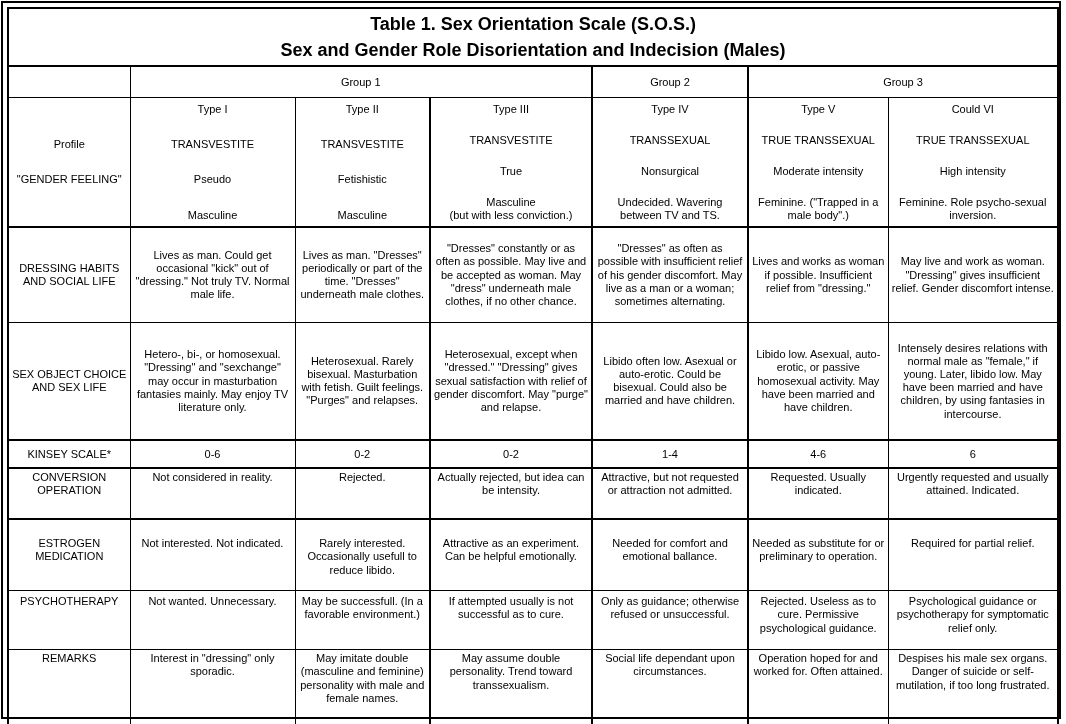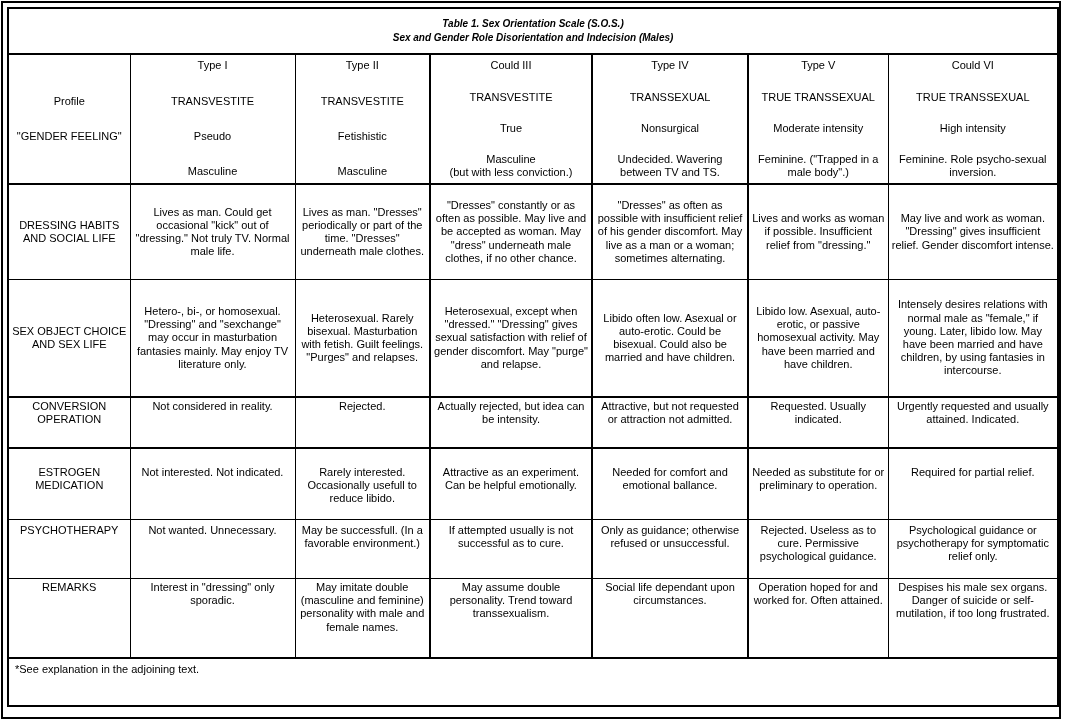--- a/index.html
+++ b/index.html
@@ -14,21 +14,21 @@
   table.sos {
     border-collapse:collapse; table-layout:fixed; width:1050px;
     margin:4px 0 0 4px; border:2px solid #000;
   }
   td {
     border:1px solid #000; font-size:11px; line-height:1.2;
     text-align:center; vertical-align:middle; padding:2px 3px;
     overflow:hidden; word-wrap:break-word;
   }
   .title-cell {
-    font-weight:bold; font-style:italic; font-size:10px; line-height:1.45;
+    font-weight:bold; font-size:18px; line-height:1.45;
     height:40px;
   }
   .bb2 td { border-bottom-width:2px; }
   td.bl2 { border-left-width:2px; }
   .r-group td  { height:26px; }
   .r-profile td{ height:120px; padding:4px 3px; }
   .r-dressing td { height:90px; }
   .r-sex td    { height:112px; }
   .r-kinsey td { height:22px; }
   .r-conv td   { height:45px; vertical-align:top; }
@@ -64,20 +64,26 @@
   </colgroup>
 
   <tbody>
         <tr class="bb2">
     <td class="title-cell" colspan="7">
       <div>Table 1. Sex Orientation Scale (S.O.S.)</div>
       <div>Sex and Gender Role Disorientation and Indecision (Males)</div>
     </td>
   </tr>
 
+  <tr class="r-group">
+    <td></td>
+    <td colspan="3">Group 1</td>
+    <td class="bl2">Group 2</td>
+    <td class="bl2" colspan="2">Group 3</td>
+  </tr>
 
   <tr class="r-profile bb2">
     <td>
       <div class="pcol">
         <div class="pslot"></div>
         <div class="pslot">Profile</div>
         <div class="pslot">"GENDER FEELING"</div>
         <div class="pslot"></div>
       </div>
     </td>
@@ -92,21 +98,21 @@
     <td>
       <div class="pcol">
         <div class="pslot">Type II</div>
         <div class="pslot">TRANSVESTITE</div>
         <div class="pslot">Fetishistic</div>
         <div class="pslot">Masculine</div>
       </div>
     </td>
     <td class="bl2">
       <div class="pcol">
-        <div class="pslot">Could III</div>
+        <div class="pslot">Type III</div>
         <div class="pslot">TRANSVESTITE</div>
         <div class="pslot">True</div>
         <div class="pslot">Masculine
 (but with less conviction.)</div>
       </div>
     </td>
     <td class="bl2">
       <div class="pcol">
         <div class="pslot">Type IV</div>
         <div class="pslot">TRANSSEXUAL</div>
@@ -145,20 +151,29 @@
   <tr class="r-sex bb2">
     <td>SEX OBJECT CHOICE AND SEX LIFE</td>
     <td>Hetero-, bi-, or homosexual. "Dressing" and "sexchange" may occur in masturbation fantasies mainly. May enjoy TV literature only.</td>
     <td>Heterosexual. Rarely bisexual. Masturbation with fetish. Guilt feelings. "Purges" and relapses.</td>
     <td class="bl2">Heterosexual, except when "dressed." "Dressing" gives sexual satisfaction with relief of gender discomfort. May "purge" and relapse.</td>
     <td class="bl2">Libido often low. Asexual or auto-erotic. Could be bisexual. Could also be married and have children.</td>
     <td class="bl2">Libido low. Asexual, auto-erotic, or passive homosexual activity. May have been married and have children.</td>
     <td>Intensely desires relations with normal male as "female," if young. Later, libido low. May have been married and have children, by using fantasies in intercourse.</td>
   </tr>
 
+  <tr class="r-kinsey bb2">
+    <td>KINSEY SCALE*</td>
+    <td>0-6</td>
+    <td>0-2</td>
+    <td class="bl2">0-2</td>
+    <td class="bl2">1-4</td>
+    <td class="bl2">4-6</td>
+    <td>6</td>
+  </tr>
 
   <tr class="r-conv bb2">
     <td>CONVERSION OPERATION</td>
     <td>Not considered in reality.</td>
     <td>Rejected.</td>
     <td class="bl2">Actually rejected, but idea can be intensity.</td>
     <td class="bl2">Attractive, but not requested or attraction not admitted.</td>
     <td class="bl2">Requested. Usually indicated.</td>
     <td>Urgently requested and usually attained. Indicated.</td>
   </tr>

